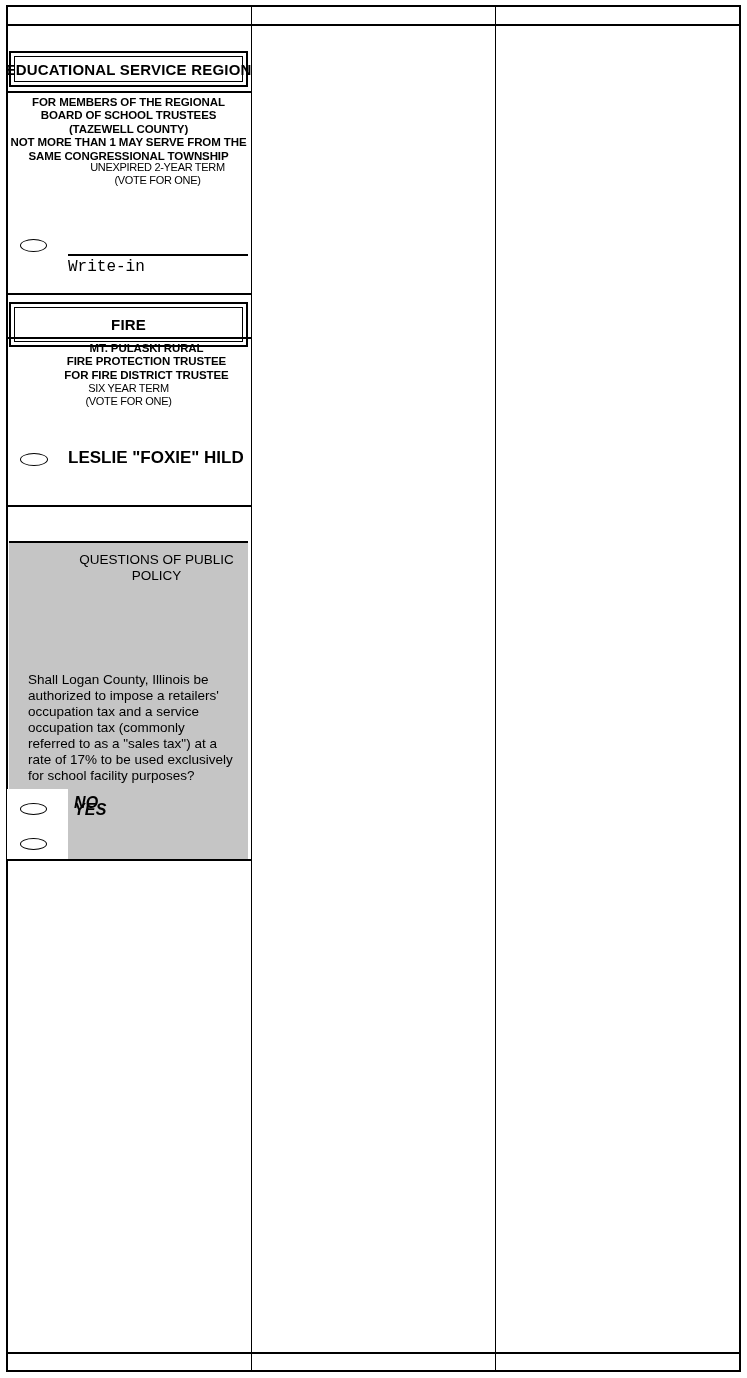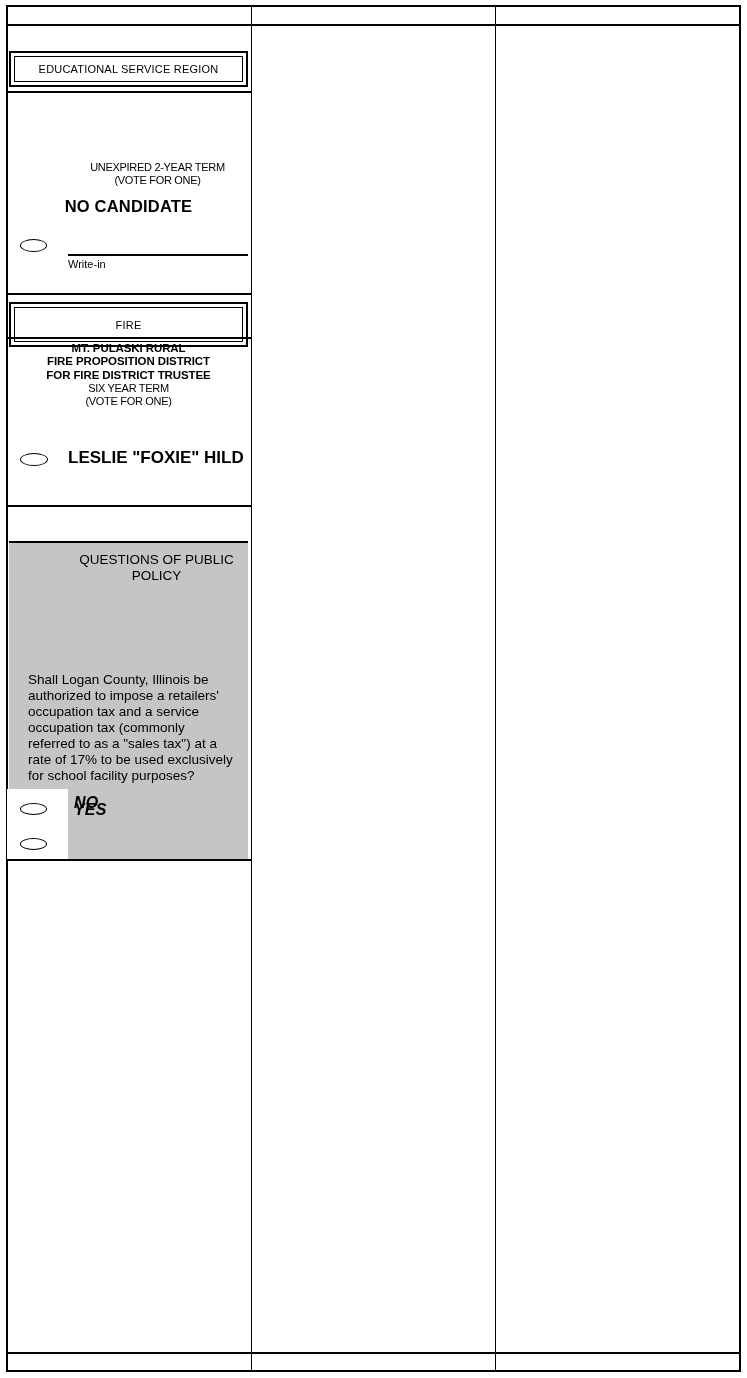--- a/index.html
+++ b/index.html
@@ -14,30 +14,30 @@
   .abs{position:absolute;}
   
   .sheet-border{left:6px;top:5px;width:735px;height:1367px;border:2px solid #000;box-sizing:border-box;}
   .hline{background:#000;height:2px;}
   .vline{background:#000;width:1px;}
   .secline{background:#000;height:2px;left:6px;width:245px;}
   
   .hdr-box{left:9px;width:239px;border:2px solid #000;box-sizing:border-box;background:#fff;}
   .hdr-inner{position:absolute;left:3px;right:3px;top:3px;bottom:3px;border:1px solid #000;
     display:flex;align-items:center;justify-content:center;
-    font-weight:normal;font-size:11px;letter-spacing:.2px;white-space:nowrap;}
+    font-weight:bold;font-size:15px;letter-spacing:.2px;white-space:nowrap;}
   
   .cblock{left:6px;width:245px;text-align:center;}
   .t-bold{font-weight:bold;font-size:11.5px;line-height:13.4px;letter-spacing:-0.1px;white-space:nowrap;}
   .t-cond{font-size:11px;line-height:13px;letter-spacing:-0.3px;white-space:nowrap;}
   .t-nocand{font-weight:bold;font-size:16.5px;letter-spacing:.2px;white-space:nowrap;}
   .t-cand{font-weight:bold;font-size:17px;white-space:nowrap;}
   .oval{border:1.5px solid #000;border-radius:50%;background:#fff;box-sizing:border-box;}
   .writein-line{background:#000;height:1.5px;}
-  .writein-label{font-size:11px;}
+  .writein-label{font-size:16px;font-family:Liberation Mono, monospace;}
   
   .q-gray{left:9px;top:543px;width:239px;height:316px;background:#c5c5c5;}
   .q-center{left:6px;width:245px;text-align:center;font-size:13.5px;line-height:16px;}
   .q-body{left:28px;width:226px;text-align:left;font-size:13.5px;line-height:16px;}
   .q-white-strip{left:7px;top:789px;width:61px;height:70px;background:#ffffff;}
   .opt-label{font-weight:bold;font-size:16px;letter-spacing:.2px;font-style:italic;}
   .line{white-space:nowrap;}
 </style>
 </head>
 <body>
@@ -51,40 +51,46 @@
   <div class="abs vline" style="left:495px;top:5px;height:1367px;"></div>
 
   <div class="abs" style="left:252px;top:24px;width:243px;height:1328px;"></div>
   <div class="abs" style="left:496px;top:24px;width:243px;height:1328px;"></div>
 
   <div class="abs hdr-box" style="top:51px;height:36px;">
     <div class="hdr-inner">EDUCATIONAL SERVICE REGION</div>
   </div>
   <div class="abs secline" style="top:91px;"></div>
 
+  <div class="abs cblock" style="top:96px;">
+    <div class="t-bold line">FOR MEMBERS OF THE REGIONAL</div>
+    <div class="t-bold line">BOARD OF SCHOOL TRUSTEES</div>
+    <div class="t-bold line">(TAZEWELL COUNTY)</div>
+    <div class="t-bold line">NOT MORE THAN 1 MAY SERVE FROM THE</div>
+    <div class="t-bold line">SAME CONGRESSIONAL TOWNSHIP</div>
+  </div>
   <div class="abs cblock" style="top:161px;margin-left:29px;">
     <div class="t-cond line">UNEXPIRED 2-YEAR TERM</div>
     <div class="t-cond line">(VOTE FOR ONE)</div>
   </div>
-  <div class="abs cblock t-nocand" style="top:197px;">NO CANDIDATE</div>
 
   <div class="abs oval" style="left:20px;top:239px;width:27px;height:13px;"></div>
   <div class="abs writein-line" style="left:68px;top:254px;width:180px;"></div>
   <div class="abs writein-label" style="left:68px;top:258px;">Write-in</div>
 
   <div class="abs secline" style="top:293px;"></div>
 
   <div class="abs hdr-box" style="top:302px;height:45px;">
     <div class="hdr-inner">FIRE</div>
   </div>
   <div class="abs secline" style="top:337px;"></div>
 
-  <div class="abs cblock" style="top:342px;">
+  <div class="abs cblock" style="top:342px;margin-left:18px;">
     <div class="t-bold line">MT. PULASKI RURAL</div>
-    <div class="t-bold line">FIRE PROPOSITION DISTRICT</div>
+    <div class="t-bold line">FIRE PROTECTION TRUSTEE</div>
     <div class="t-bold line">FOR FIRE DISTRICT TRUSTEE</div>
   </div>
   <div class="abs cblock" style="top:382px;">
     <div class="t-cond line">SIX YEAR TERM</div>
     <div class="t-cond line">(VOTE FOR ONE)</div>
   </div>
 
   <div class="abs oval" style="left:20px;top:453px;width:28px;height:13px;"></div>
   <div class="abs t-cand" style="left:68px;top:448px;">LESLIE "FOXIE" HILD</div>
 

